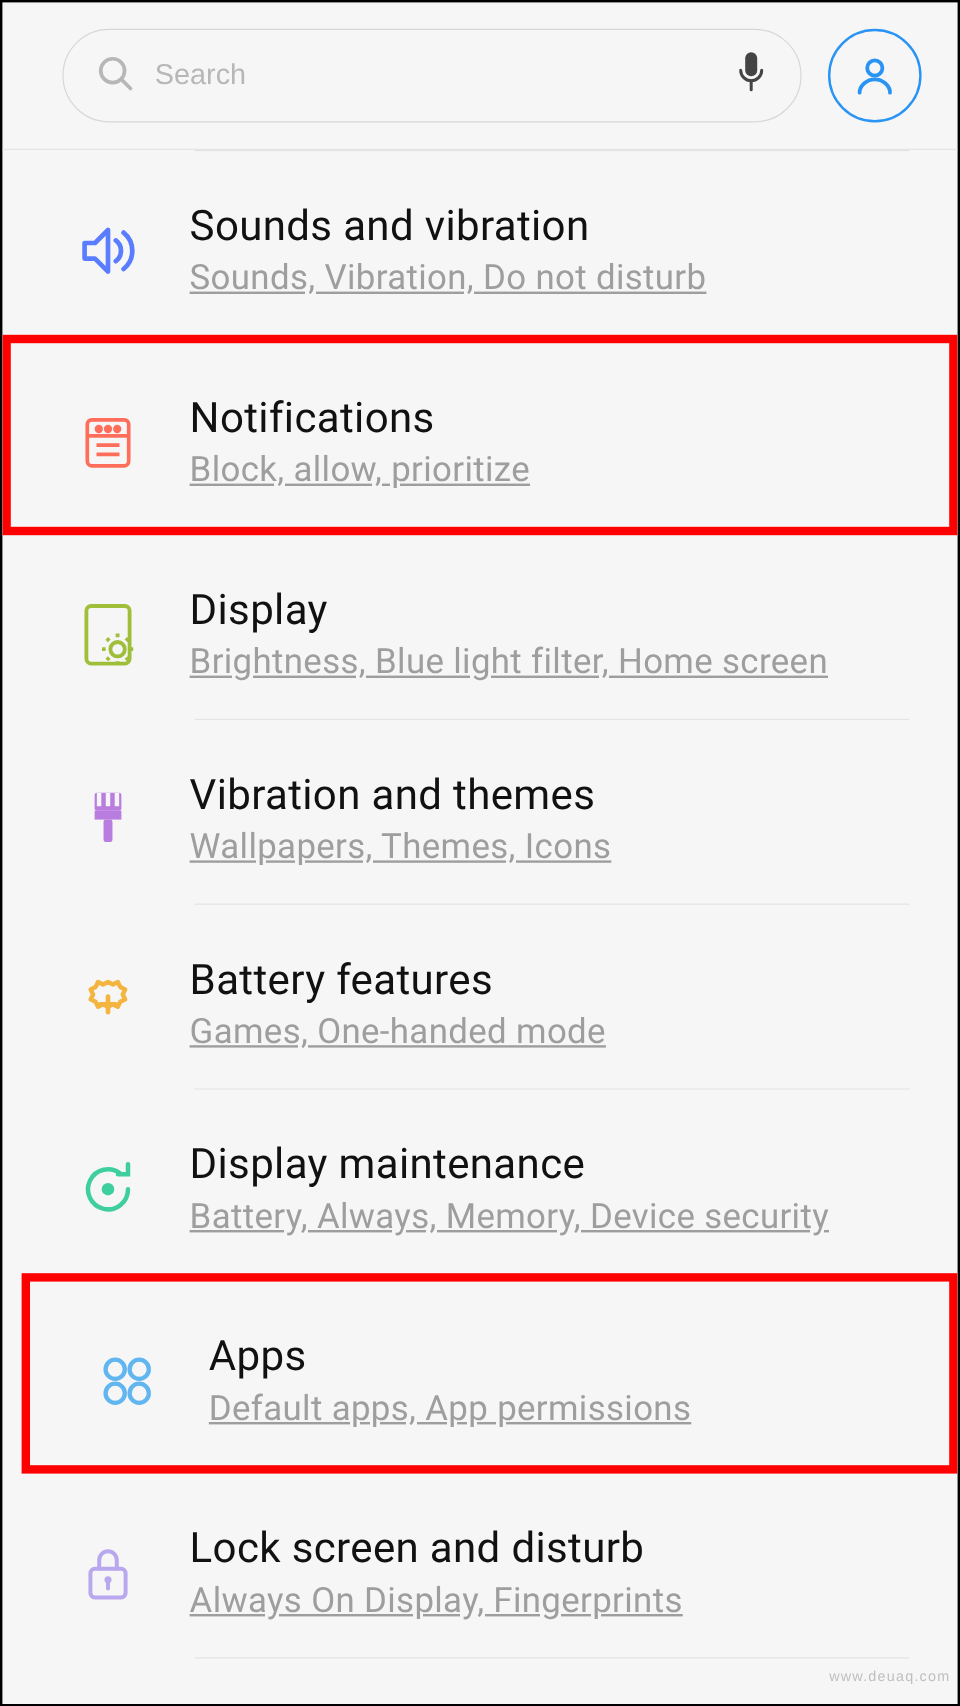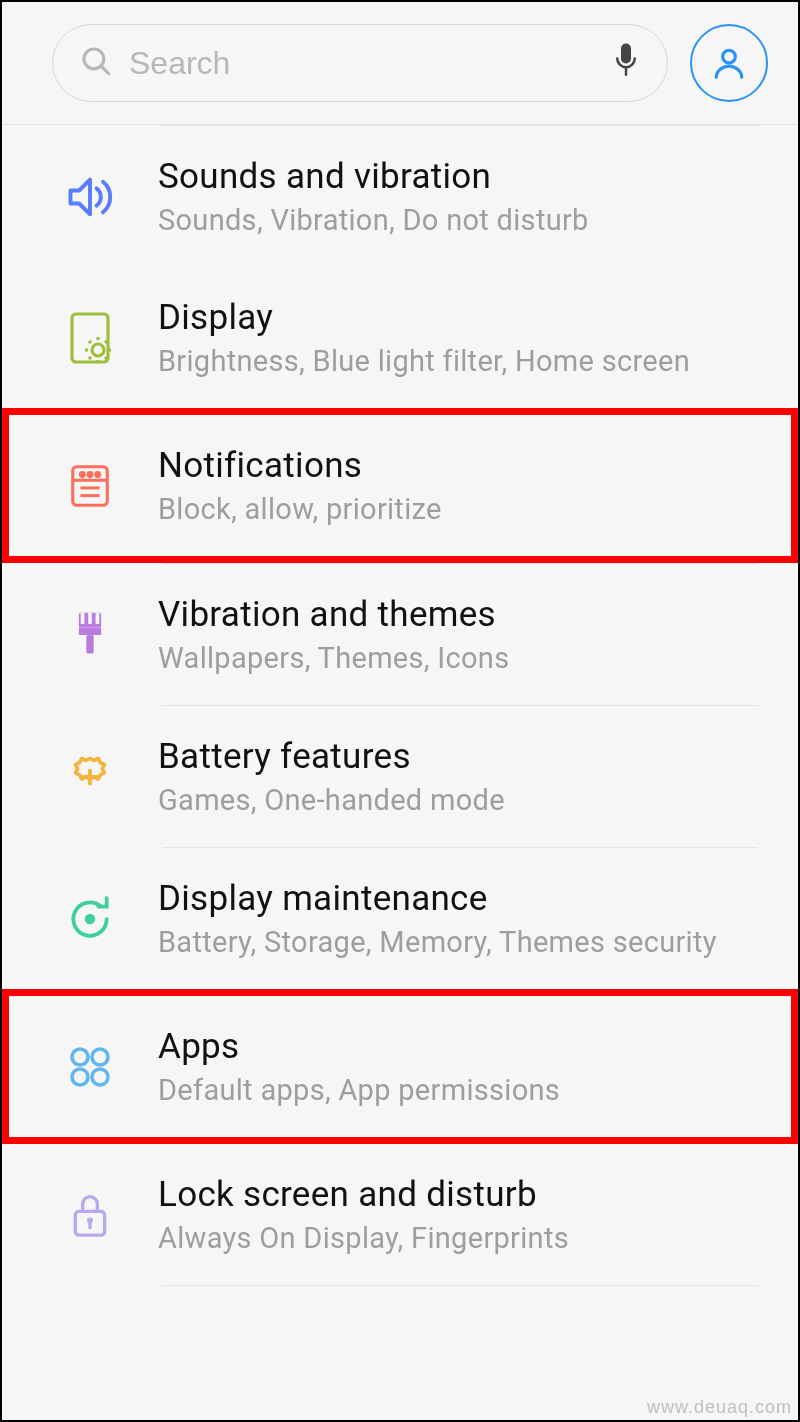--- a/index.html
+++ b/index.html
@@ -25,72 +25,73 @@
     background: #f6f6f6;
     display: flex;
     align-items: center;
     padding: 0 26px;
     gap: 16px;
   }
   .search-pill input {
     flex:1;
     border:none;
     background:transparent;
-    font-size: 32px;
+    font-size: 24px;
     color:#14532d;
     outline:none;
   }
   .search-pill input::placeholder { color:#b7b7b7; font-weight:400; }
   .avatar {
     width: 78px; height:78px;
     border-radius:50%;
     border: 2.5px solid #2a94f4;
     display:flex; align-items:center; justify-content:center;
   }
   .list { padding: 0 0 0 0; }
   .row {
     display:flex;
     align-items:center;
     gap: 40px;
-    padding: 30px 0 30px 60px;
+    padding: 42px 0 30px 60px;
     position:relative;
   }
   .row .icon-slot {
     width:56px; height:56px;
     display:flex; align-items:center; justify-content:center;
     flex-shrink:0;
   }
   .row .texts { flex:1; padding-right:40px; }
   .row .title {
     font-size: 35px;
     color:#111;
     font-weight:400;
     letter-spacing:0.3px;
     margin-bottom:6px;
   }
   .row .sub {
     font-size: 29px;
     color:#9e9e9e;
     font-weight:400;
     letter-spacing:0.3px;
+    text-decoration:underline;
   }
   .divider {
     height:1px;
     background:#e4e4e4;
     margin-left:160px;
     margin-right:40px;
   }
   .divider.top { margin-left:160px; }
   .hl {
     border: 7px solid #ff0000;
   }
   .watermark {
     position:absolute;
-    right:6px; bottom:2px;
-    font-size:18px;
+    right:6px; bottom:16px;
+    font-size:12px;
     color:#bfbfbf;
     letter-spacing:1px;
     font-family: Arial, sans-serif;
   }
 </style>
 </head>
 <body>
 
 <div class="header">
   <div class="search-pill">
@@ -125,20 +126,38 @@
     <span class="icon-slot">
       <svg width="52" height="52" viewBox="0 0 24 24" fill="none" stroke="#5a7dff" stroke-width="1.8" stroke-linecap="round" stroke-linejoin="round">
         <polygon points="3,9 7,9 12,4 12,20 7,15 3,15" fill="none"></polygon>
         <path d="M15 8 a5 5 0 0 1 0 8"></path>
           <path d="M18 5 a9 9 0 0 1 0 14"></path>
       </svg>
     </span>
     <div class="texts">
       <div class="title">Sounds and vibration</div>
       <div class="sub">Sounds, Vibration, Do not disturb</div>
+    </div>
+  </div>
+
+  <div class="row hl" style="padding-left:53px;">
+    <span class="icon-slot">
+      <svg width="46" height="50" viewBox="0 0 24 26" fill="none" stroke="#ff6e5a" stroke-width="1.6">
+        <rect x="3" y="3" width="18" height="20" rx="2"></rect>
+        <circle cx="8" cy="7" r="1" fill="#ff6e5a"></circle>
+          <circle cx="12" cy="7" r="1" fill="#ff6e5a"></circle>
+          <circle cx="16" cy="7" r="1" fill="#ff6e5a"></circle>
+        <line x1="3" y1="10" x2="21" y2="10"></line>
+        <line x1="7" y1="14" x2="17" y2="14"></line>
+          <line x1="7" y1="18" x2="17" y2="18"></line>
+      </svg>
+    </span>
+    <div class="texts">
+      <div class="title">Notifications</div>
+      <div class="sub">Block, allow, prioritize</div>
     </div>
   </div>
 
   <div class="row">
     <span class="icon-slot">
       <svg width="48" height="56" viewBox="0 0 24 28" fill="none" stroke="#9fbf3b" stroke-width="1.6">
         <rect x="3" y="2" width="18" height="24" rx="2"></rect>
         <circle cx="16" cy="20" r="3"></circle>
         <line x1="16" y1="15" x2="16" y2="13.5"></line>
           <line x1="16" y1="25" x2="16" y2="26.5"></line>
@@ -148,38 +167,20 @@
           <line x1="19.5" y1="16.5" x2="20.5" y2="15.5"></line>
         <line x1="12.5" y1="23.5" x2="11.5" y2="24.5"></line>
           <line x1="19.5" y1="23.5" x2="20.5" y2="24.5"></line>
       </svg>
     </span>
     <div class="texts">
       <div class="title">Display</div>
       <div class="sub">Brightness, Blue light filter, Home screen</div>
     </div>
   </div>
-
-  <div class="row hl" style="padding-left:53px;">
-    <span class="icon-slot">
-      <svg width="46" height="50" viewBox="0 0 24 26" fill="none" stroke="#ff6e5a" stroke-width="1.6">
-        <rect x="3" y="3" width="18" height="20" rx="2"></rect>
-        <circle cx="8" cy="7" r="1" fill="#ff6e5a"></circle>
-          <circle cx="12" cy="7" r="1" fill="#ff6e5a"></circle>
-          <circle cx="16" cy="7" r="1" fill="#ff6e5a"></circle>
-        <line x1="3" y1="10" x2="21" y2="10"></line>
-        <line x1="7" y1="14" x2="17" y2="14"></line>
-          <line x1="7" y1="18" x2="17" y2="18"></line>
-      </svg>
-    </span>
-    <div class="texts">
-      <div class="title">Notifications</div>
-      <div class="sub">Block, allow, prioritize</div>
-    </div>
-  </div>
   <div class="divider"></div>
 
   <div class="row">
     <span class="icon-slot">
       <svg width="46" height="52" viewBox="0 0 24 28" fill="#b97de0">
         <rect x="6" y="2" width="12" height="8" rx="1"></rect>
         <rect x="7" y="2" width="2" height="6" fill="#f6f6f6"></rect>
         <rect x="11" y="2" width="2" height="6" fill="#f6f6f6"></rect>
         <rect x="15" y="2" width="2" height="6" fill="#f6f6f6"></rect>
         <rect x="6" y="10" width="12" height="4"></rect>
@@ -211,25 +212,25 @@
   <div class="row">
     <span class="icon-slot">
       <svg width="50" height="50" viewBox="0 0 24 24" fill="none" stroke="#3fcf9e" stroke-width="1.8" stroke-linecap="round">
         <path d="M20 12a8 8 0 1 1-3-6.2"></path>
         <polyline points="17 2 17 6 13 6" transform="translate(3,0)"></polyline>
         <circle cx="12" cy="12" r="2.5" fill="#3fcf9e" stroke="none"></circle>
       </svg>
     </span>
     <div class="texts">
       <div class="title">Display maintenance</div>
-      <div class="sub">Battery, Storage, Memory, Themes security</div>
-    </div>
-  </div>
-
-  <div class="row hl" style="padding-left:53px;">
+      <div class="sub">Battery, Always, Memory, Device security</div>
+    </div>
+  </div>
+
+  <div class="row hl" style="padding-left:53px;margin-left:16px;">
     <span class="icon-slot">
       <svg width="48" height="48" viewBox="0 0 24 24" fill="none" stroke="#62b6f0" stroke-width="1.8">
         <circle cx="7" cy="7" r="4"></circle>
           <circle cx="17" cy="7" r="4"></circle>
         <circle cx="7" cy="17" r="4"></circle>
           <circle cx="17" cy="17" r="4"></circle>
       </svg>
     </span>
     <div class="texts">
       <div class="title">Apps</div>

